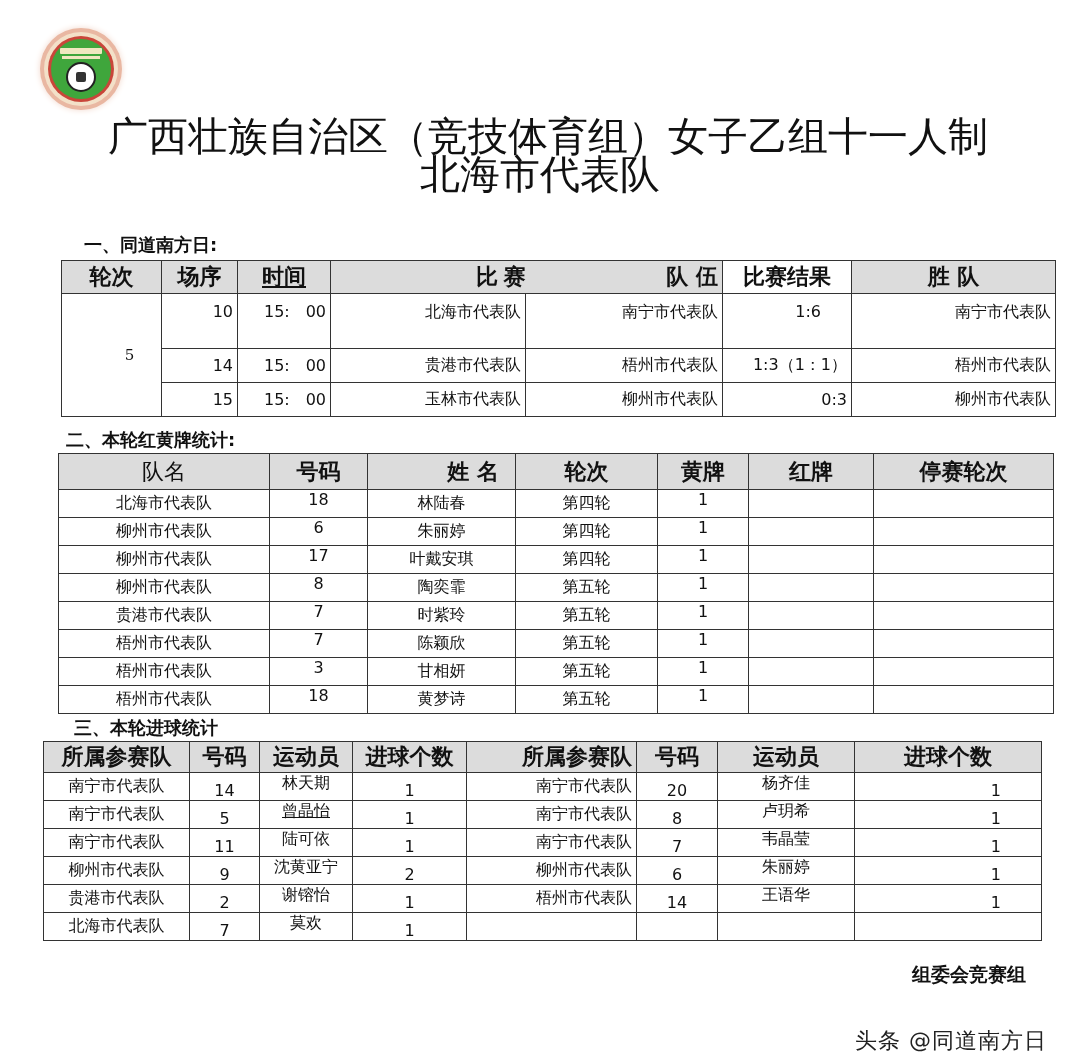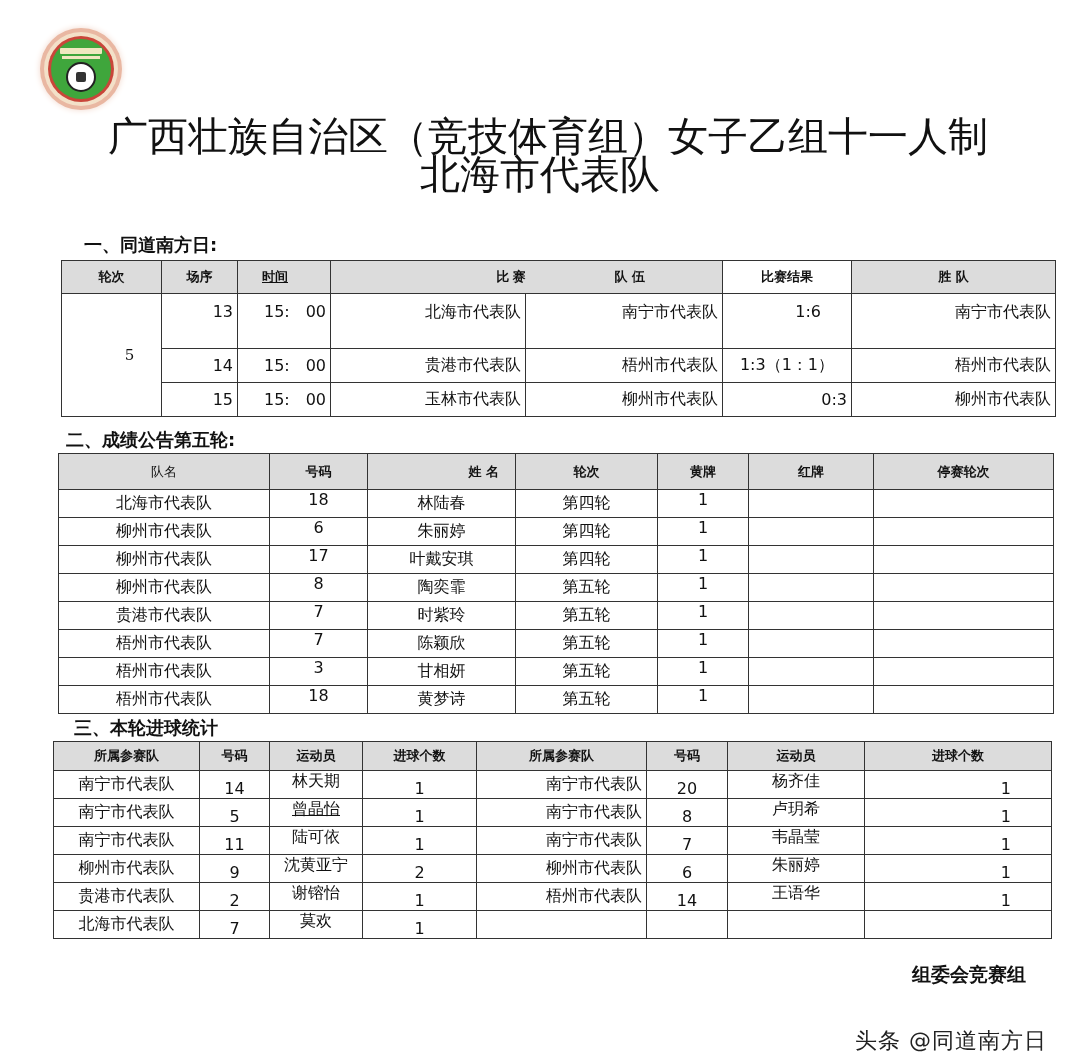--- a/index.html
+++ b/index.html
@@ -15,24 +15,24 @@
   .logo .ball .pent { position:absolute; left:8px; top:8px; width:10px; height:10px; background:#333; border-radius:2px; }
   .logo .gate { position:absolute; left:20px; top:20px; width:42px; height:6px; background:#f0e7c0; border-radius:1px; }
   .logo .gate2 { position:absolute; left:22px; top:28px; width:38px; height:3px; background:#f0e7c0; }
 
   .title { left:8px; width:1080px; text-align:center; font-family:"DejaVu Serif","Liberation Serif",serif;
            font-size:40px; line-height:44px; color:#111; letter-spacing:0px; }
   .section { font-weight:bold; font-size:18px; color:#111; }
 
   table { border-collapse:collapse; position:absolute; table-layout:fixed; }
   td, th { border:1.5px solid #333; padding:0 4px; font-size:16px; overflow:hidden; white-space:nowrap; }
-  th { background:#dcdcdc; font-weight:bold; font-size:13px; }
+  th { background:#dcdcdc; font-weight:bold; font-size:22px; }
   .r { text-align:right; }
   .c { text-align:center; }
-  .l { text-align:center; }
+  .l { text-align:right; }
   .dash { border-right:1px dashed #777; }
   .ul { text-decoration:underline; }
 
   .signature { left:912px; top:962px; font-weight:bold; font-size:19px; }
   .watermark { left:855px; top:1026px; font-size:22px; color:#222; letter-spacing:1px;
                text-shadow:1px 1px 0 #fff, -1px -1px 0 #fff; }
 </style>
 </head>
 <body>
 
@@ -67,21 +67,21 @@
     <th class="c">轮次</th>
     <th class="c">场序</th>
     <th class="c" style="text-align:left; padding-left:24px;"><span class="ul">时间</span></th>
     <th class="r" style="border-right:none; padding-right:0;font-family:Liberation Serif, serif;">比  赛</th>
     <th class="l" style="border-left:none; padding-left:16px;">队    伍</th>
     <th class="c" style="background:#fff;">比赛结果</th>
     <th class="c">胜 队</th>
   </tr>
   <tr style="height:55px;">
     <td rowspan="3" class="c" style="font-family:'DejaVu Serif','Liberation Serif',serif; font-size:15px; padding-left:40px;">5</td>
-    <td class="r" style="vertical-align:top; padding-top:8px;">13</td>
+    <td class="r" style="vertical-align:top; padding-top:8px;">10</td>
     <td style="vertical-align:top; padding-top:8px;">
       <span style="display:inline-block; width:36px; padding-left:22px;">15:</span><span style="float:right;">00</span>
     </td>
     <td class="r dash" style="vertical-align:top; padding-top:8px;">北海市代表队</td>
     <td class="r" style="vertical-align:top; padding-top:8px;">南宁市代表队</td>
     <td class="r" style="vertical-align:top; padding-top:8px; padding-right:30px;">1:6</td>
     <td class="r" style="vertical-align:top; padding-top:8px;">南宁市代表队</td>
   </tr>
   <tr style="height:34px;">
     <td class="r">14</td>
@@ -99,21 +99,21 @@
       <span style="display:inline-block; width:36px; padding-left:22px;">15:</span><span style="float:right;">00</span>
     </td>
     <td class="r dash">玉林市代表队</td>
     <td class="r">柳州市代表队</td>
     <td class="r" style="">0:3</td>
     <td class="r">柳州市代表队</td>
   </tr>
 </tbody>
   </table>
 
-<div class="abs section" style="left:66px; top:428px;">二、成绩公告第五轮:</div>
+<div class="abs section" style="left:66px; top:428px;">二、本轮红黄牌统计:</div>
 
 <table id="cards-table" style="left:58px; top:453px; width:995px;">
   <colgroup>
     <col style="width:211px">
       <col style="width:98px">
       <col style="width:148px">
       <col style="width:142px">
     <col style="width:91px">
       <col style="width:125px">
       <col style="width:180px">
@@ -200,21 +200,21 @@
         <td class="c">第五轮</td>
         <td class="c" style="vertical-align: top;">1</td>
         <td class="c"></td>
         <td class="c"></td>
       </tr>
     </tbody>
 </table>
 
 <div class="abs section" style="left:66px; top:716px;margin-left:8px;">三、本轮进球统计</div>
 
-<table id="goals-table" style="left:53px; top:741px; width:998px;">
+<table id="goals-table" style="left:43px; top:741px; width:998px;">
   <colgroup>
     <col style="width:146px">
       <col style="width:70px">
       <col style="width:93px">
       <col style="width:114px">
     <col style="width:170px">
       <col style="width:81px">
       <col style="width:137px">
       <col style="width:187px">
   </colgroup>

